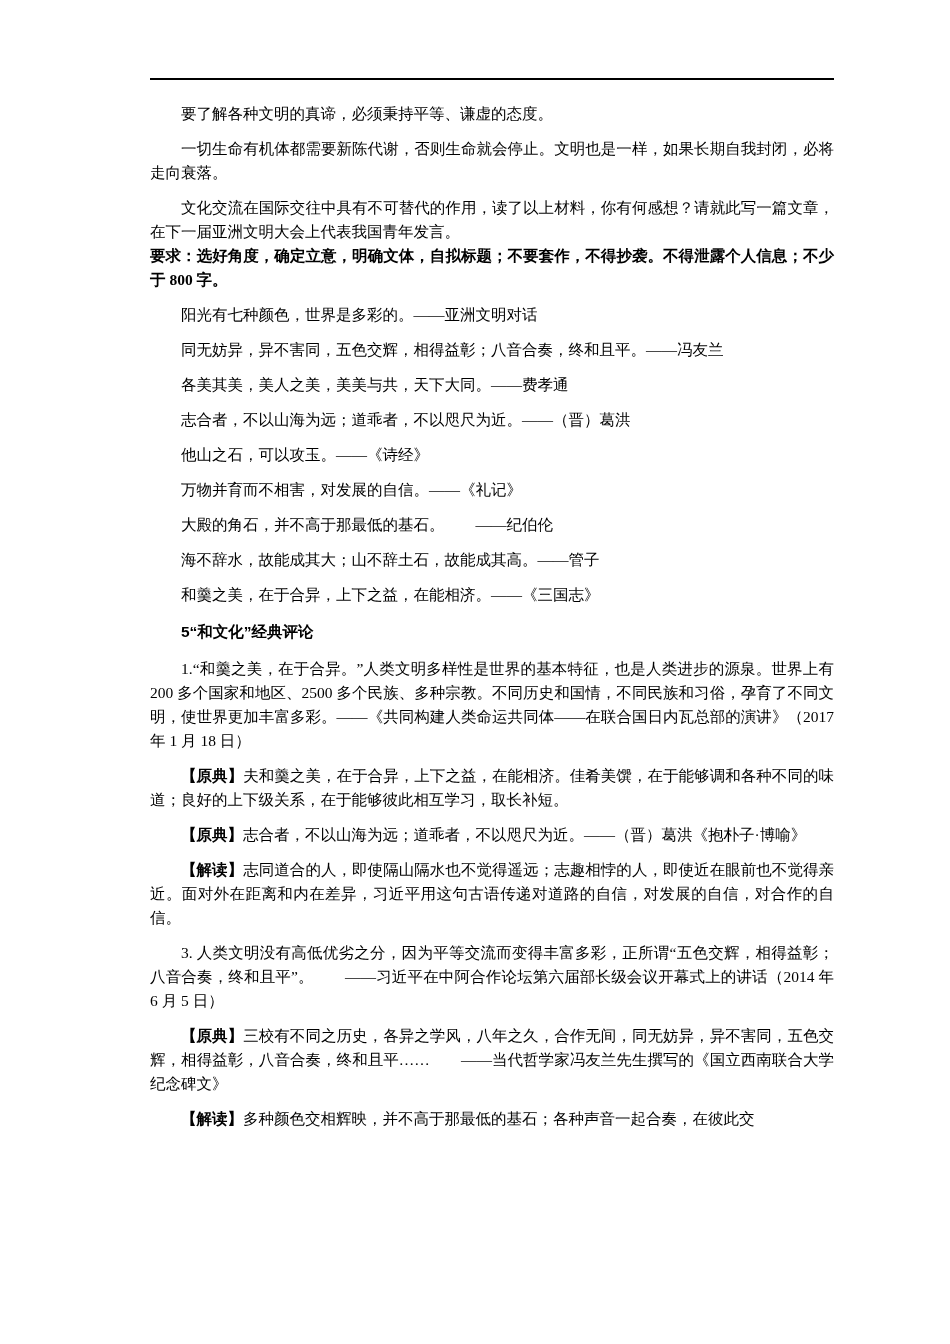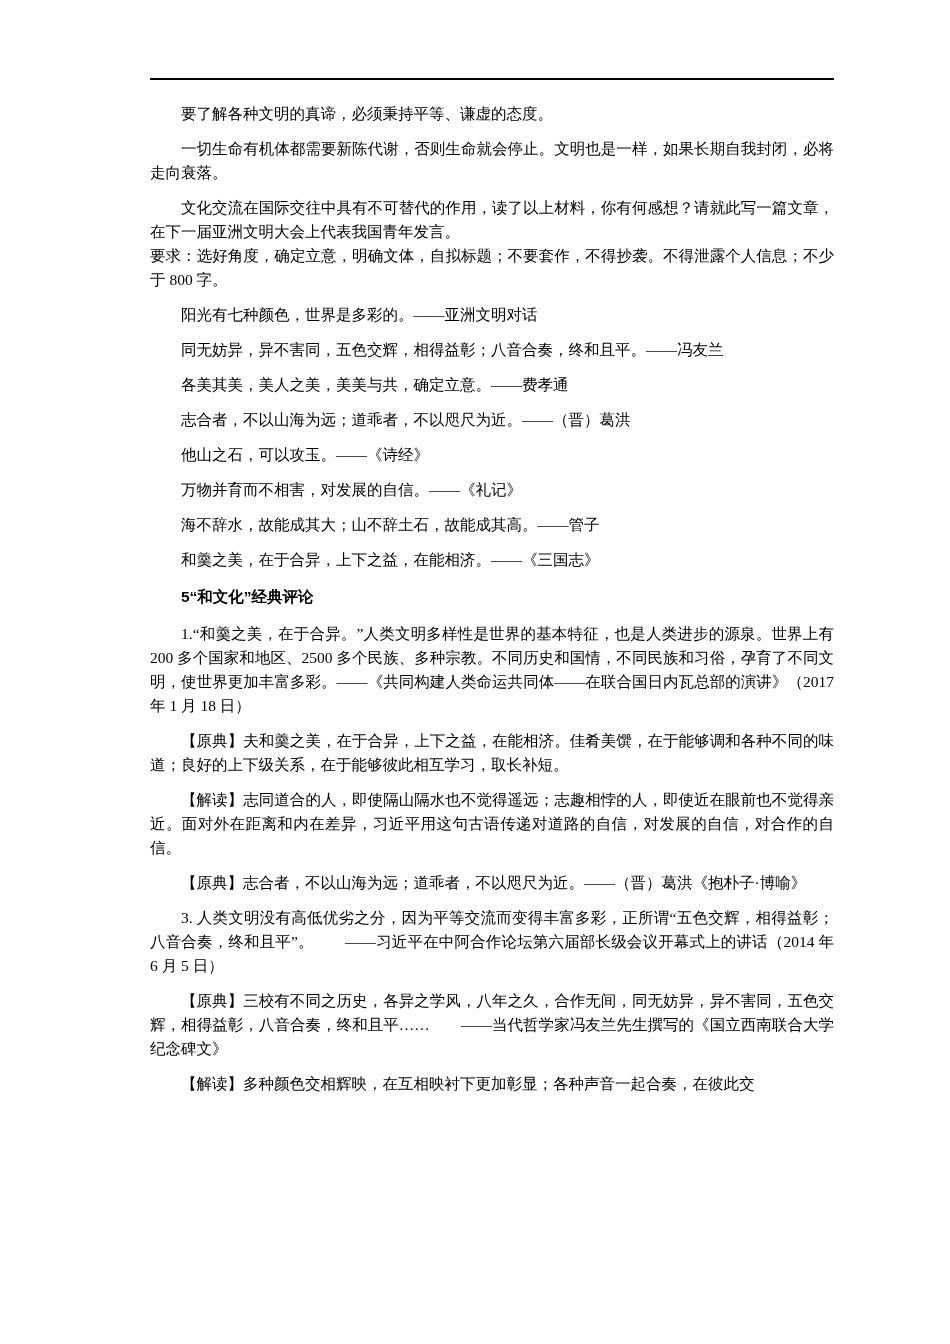--- a/index.html
+++ b/index.html
@@ -25,66 +25,67 @@
     border-top: 2.5px solid #000000;
     margin: 0 0 22px 0;
     width: 100%;
   }
   p {
     margin: 0 0 11px 0;
     line-height: 24px;
     text-align: justify;
   }
   .indent { text-indent: 2em; }
-  .noindent { text-indent: 0; }
+  .noindent { text-indent: 0; font-weight: bold; }
   .heading {
     font-weight: bold;
     text-indent: 2em;
     margin: 13px 0 13px 0;
     font-family: "Liberation Sans", "DejaVu Sans", sans-serif;
     font-size: 15.5px;
   }
   .quote {
     text-indent: 2em;
     margin: 0 0 11px 0;
   }
-  .block-label { font-weight: normal; }
+  .block-label { font-weight: bold; }
 </style>
 </head>
 <body>
 
 <div class="page">
 
   <hr class="top-rule">
 
   <p class="indent">要了解各种文明的真谛，必须秉持平等、谦虚的态度。</p>
   <p class="indent">一切生命有机体都需要新陈代谢，否则生命就会停止。文明也是一样，如果长期自我封闭，必将走向衰落。</p>
   <p class="indent" style="margin-bottom:0;">文化交流在国际交往中具有不可替代的作用，读了以上材料，你有何感想？请就此写一篇文章，在下一届亚洲文明大会上代表我国青年发言。</p>
   <p class="noindent">要求：选好角度，确定立意，明确文体，自拟标题；不要套作，不得抄袭。不得泄露个人信息；不少于 800 字。</p>
 
 
   <p class="quote">阳光有七种颜色，世界是多彩的。——亚洲文明对话</p>
   <p class="quote">同无妨异，异不害同，五色交辉，相得益彰；八音合奏，终和且平。——冯友兰</p>
-  <p class="quote">各美其美，美人之美，美美与共，确定立意。——费孝通</p>
+  <p class="quote">各美其美，美人之美，美美与共，天下大同。——费孝通</p>
   <p class="quote">志合者，不以山海为远；道乖者，不以咫尺为近。——（晋）葛洪</p>
   <p class="quote">他山之石，可以攻玉。——《诗经》</p>
   <p class="quote">万物并育而不相害，对发展的自信。——《礼记》</p>
+  <p class="quote">大殿的角石，并不高于那最低的基石。　　——纪伯伦</p>
   <p class="quote">海不辞水，故能成其大；山不辞土石，故能成其高。——管子</p>
   <p class="quote">和羹之美，在于合异，上下之益，在能相济。——《三国志》</p>
 
   <p class="heading">5“和文化”经典评论</p>
 
   <p class="indent"><span class="block-label"></span><span>1.“和羹之美，在于合异。”人类文明多样性是世界的基本特征，也是人类进步的源泉。世界上有 200 多个国家和地区、2500 多个民族、多种宗教。不同历史和国情，不同民族和习俗，孕育了不同文明，使世界更加丰富多彩。——《共同构建人类命运共同体——在联合国日内瓦总部的演讲》（2017 年 1 月 18 日）</span></p>
 
   <p class="indent"><span class="block-label">【原典】</span><span>夫和羹之美，在于合异，上下之益，在能相济。佳肴美馔，在于能够调和各种不同的味道；良好的上下级关系，在于能够彼此相互学习，取长补短。</span></p>
 
 
+  <p class="indent"><span class="block-label">【原典】</span><span>志合者，不以山海为远；道乖者，不以咫尺为近。——（晋）葛洪《抱朴子·博喻》</span></p>
+
   <p class="indent"><span class="block-label">【解读】</span><span>志同道合的人，即使隔山隔水也不觉得遥远；志趣相悖的人，即使近在眼前也不觉得亲近。面对外在距离和内在差异，习近平用这句古语传递对道路的自信，对发展的自信，对合作的自信。</span></p>
-
-  <p class="indent"><span class="block-label">【原典】</span><span>志合者，不以山海为远；道乖者，不以咫尺为近。——（晋）葛洪《抱朴子·博喻》</span></p>
 
   <p class="indent"><span class="block-label"></span><span>3. 人类文明没有高低优劣之分，因为平等交流而变得丰富多彩，正所谓“五色交辉，相得益彰；八音合奏，终和且平”。　　——习近平在中阿合作论坛第六届部长级会议开幕式上的讲话（2014 年 6 月 5 日）</span></p>
 
   <p class="indent"><span class="block-label">【原典】</span><span>三校有不同之历史，各异之学风，八年之久，合作无间，同无妨异，异不害同，五色交辉，相得益彰，八音合奏，终和且平……　　——当代哲学家冯友兰先生撰写的《国立西南联合大学纪念碑文》</span></p>
 
-  <p class="indent"><span class="block-label">【解读】</span><span>多种颜色交相辉映，在互相映衬下更加彰显；各种声音一起合奏，在彼此交</span></p>
+  <p class="indent"><span class="block-label">【解读】</span><span>多种颜色交相辉映，并不高于那最低的基石；各种声音一起合奏，在彼此交</span></p>
 
 </div>
 
 </body></html>

